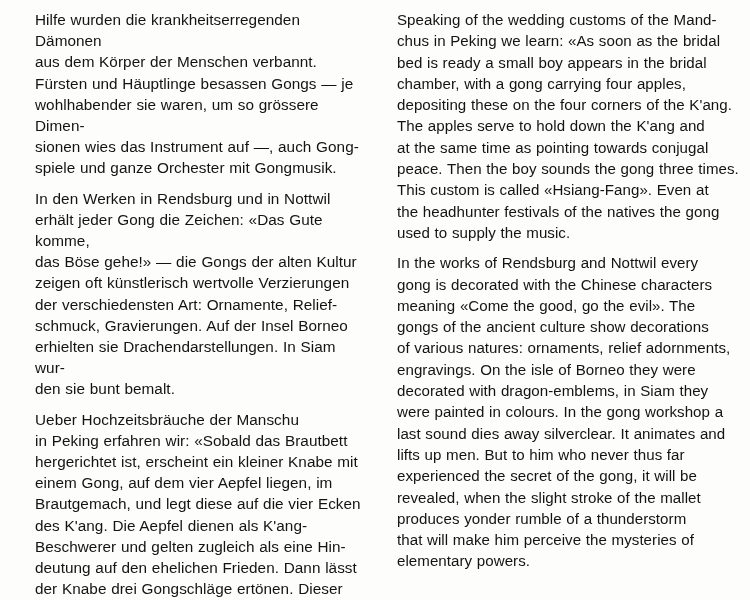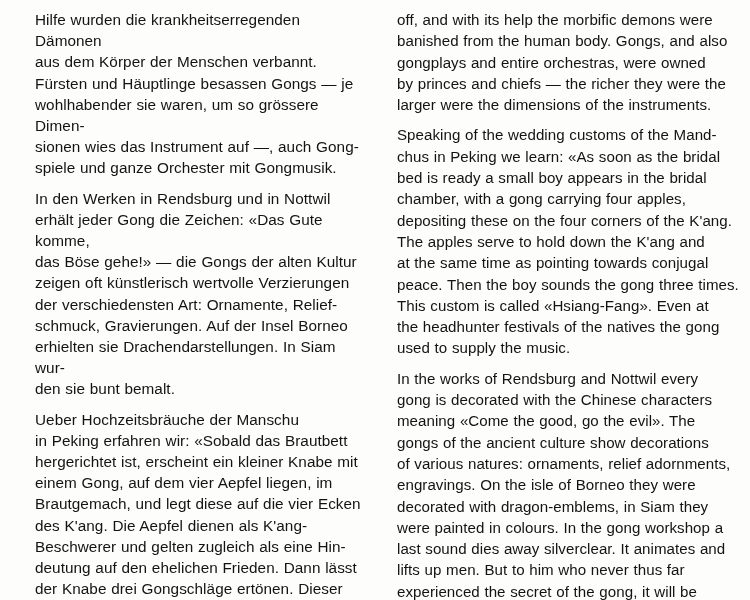--- a/index.html
+++ b/index.html
@@ -90,25 +90,20 @@
 Beschwerer und gelten zugleich als eine Hin-
 deutung auf den ehelichen Frieden. Dann lässt
 der Knabe drei Gongschläge ertönen. Dieser
 Brauch heisst Hsiang-Fang.» Selbst bei den
 Kopfjägerfesten der Eingeborenen hat der Gong
 die Musik und den Rhythmus geliefert.</p>
 
     </div>
 
     <div class="column column-en">
-      <p class="para">off, and with its help the morbific demons were
-banished from the human body. Gongs, and also
-gongplays and entire orchestras, were owned
-by princes and chiefs — the richer they were the
-larger were the dimensions of the instruments.</p>
       <p class="para">Speaking of the wedding customs of the Mand-
 chus in Peking we learn: «As soon as the bridal
 bed is ready a small boy appears in the bridal
 chamber, with a gong carrying four apples,
 depositing these on the four corners of the K'ang.
 The apples serve to hold down the K'ang and
 at the same time as pointing towards conjugal
 peace. Then the boy sounds the gong three times.
 This custom is called «Hsiang-Fang». Even at
 the headhunter festivals of the natives the gong

